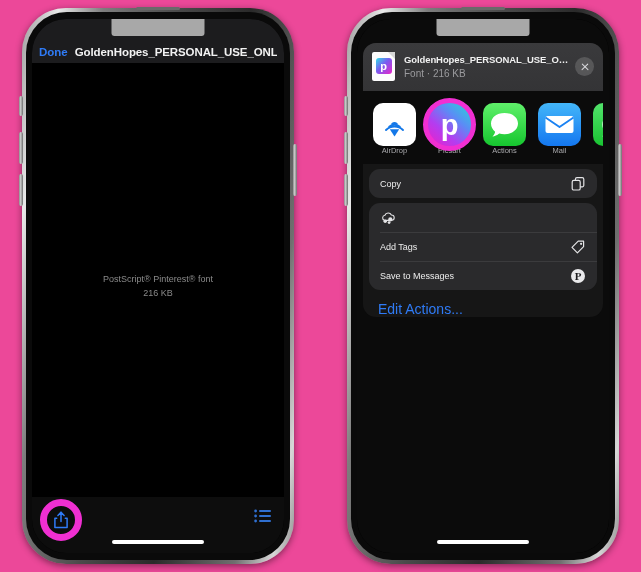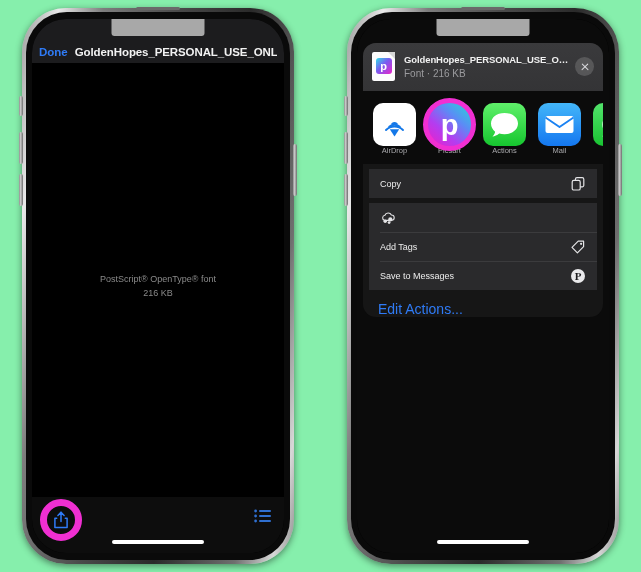--- a/index.html
+++ b/index.html
@@ -2,21 +2,21 @@
 <html><head>
 <meta charset="utf-8">
 <style>
   * { box-sizing: border-box; margin: 0; padding: 0; }
   html, body {
     width: 641px; height: 572px;
     background: #ffffff;
     font-family: "Liberation Sans", sans-serif;
     overflow: hidden;
   }
-  #stage { position: relative; width: 641px; height: 572px; background: #86efac; }
+  #stage { position: relative; width: 641px; height: 572px; background: #ec4899; }
 
   
   .phone {
     position: absolute;
     border-radius: 44px;
     background: linear-gradient(100deg,#9c9c9c 0%,#e9e9e9 10%,#7d7d7d 22%,#4a4a4a 42%,#2a2a2a 62%,#6f6f6f 84%,#d7d7d7 94%,#8a8a8a 100%);
     padding: 4px;
     box-shadow: 0 2px 7px rgba(0,0,0,0.45);
   }
   .phone-inner {
@@ -274,21 +274,21 @@
   
   .ic-airdrop { background:#ffffff; }
   .ic-picsart { background: linear-gradient(42deg,#f01ec6 0%,#b33df0 35%,#5b8cf5 65%,#23d8d8 100%); }
   .ic-messages{ background: linear-gradient(180deg,#5ff06a 0%,#16c62f 100%); }
   .ic-mail    { background: linear-gradient(180deg,#43b6f9 0%,#1477f0 100%); }
   .ic-whatsapp{ background: linear-gradient(180deg,#52e36b 0%,#19c432 100%); }
 
   .action-group {
     margin: 5px 6px 0 6px;
     background: #2a2a2c;
-    border-radius: 0;
+    border-radius: 11px;
     overflow: hidden;
   }
   .action-row {
     display: flex; align-items: center;
     height: 29px;
     padding: 0 11px;
     position: relative;
   }
   .action-row + .action-row::before {
     content: "";
@@ -330,21 +330,21 @@
       <div class="screen">
         <div class="notch"></div>
 
         <div class="ql-navbar">
           <div class="ql-done">Done</div>
           <div class="ql-title">GoldenHopes_PERSONAL_USE_ONLY (...</div>
         </div>
 
         <div class="ql-body">
           <div class="ql-meta">
-            <div>PostScript® OpenType® font</div>
+            <div>PostScript® Pinterest® font</div>
             <div>216 KB</div>
           </div>
         </div>
 
         <div class="ql-toolbar">
           <div class="ql-share-wrap">
             <div class="hl-ring ring-pink"></div>
             <div class="ql-share-icon">
               <svg viewBox="0 0 15 18" width="15" height="18">
                 <path d="M7.5 1.2 L4.4 4.4 M7.5 1.2 L10.6 4.4 M7.5 1.2 L7.5 10.4" stroke="#2f7bf6" stroke-width="1.5" fill="none" stroke-linecap="round"></path>

